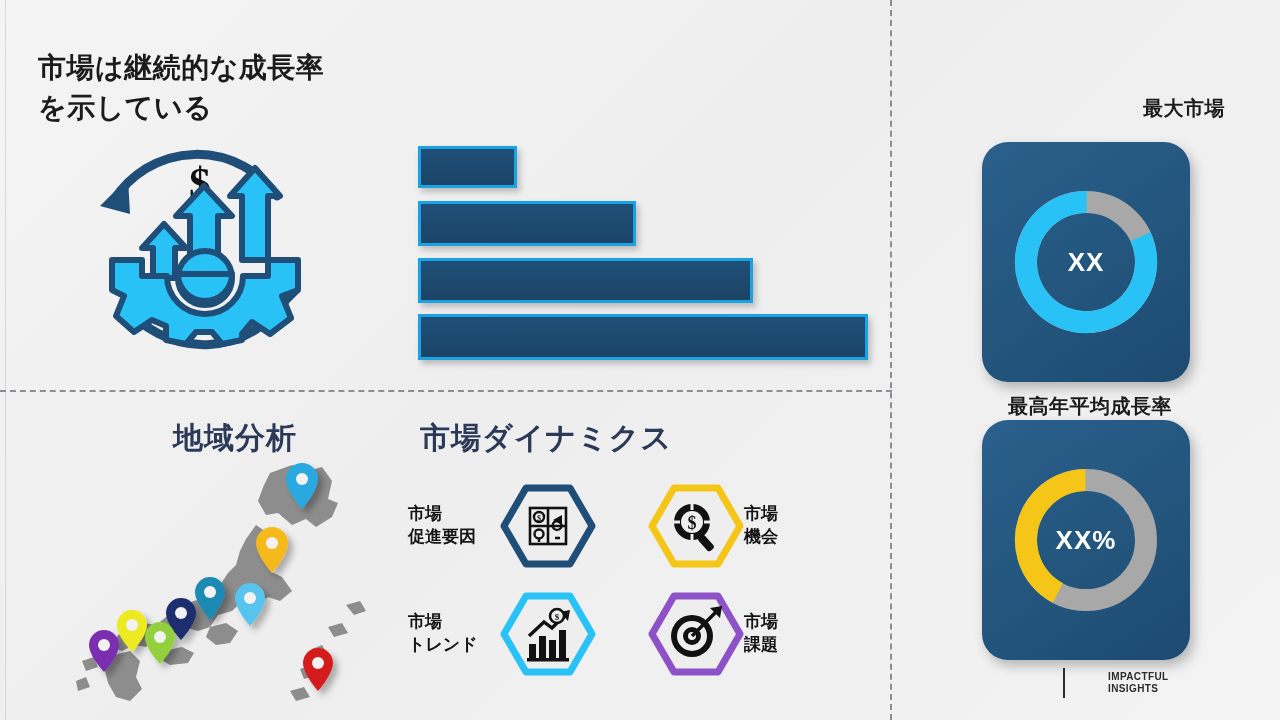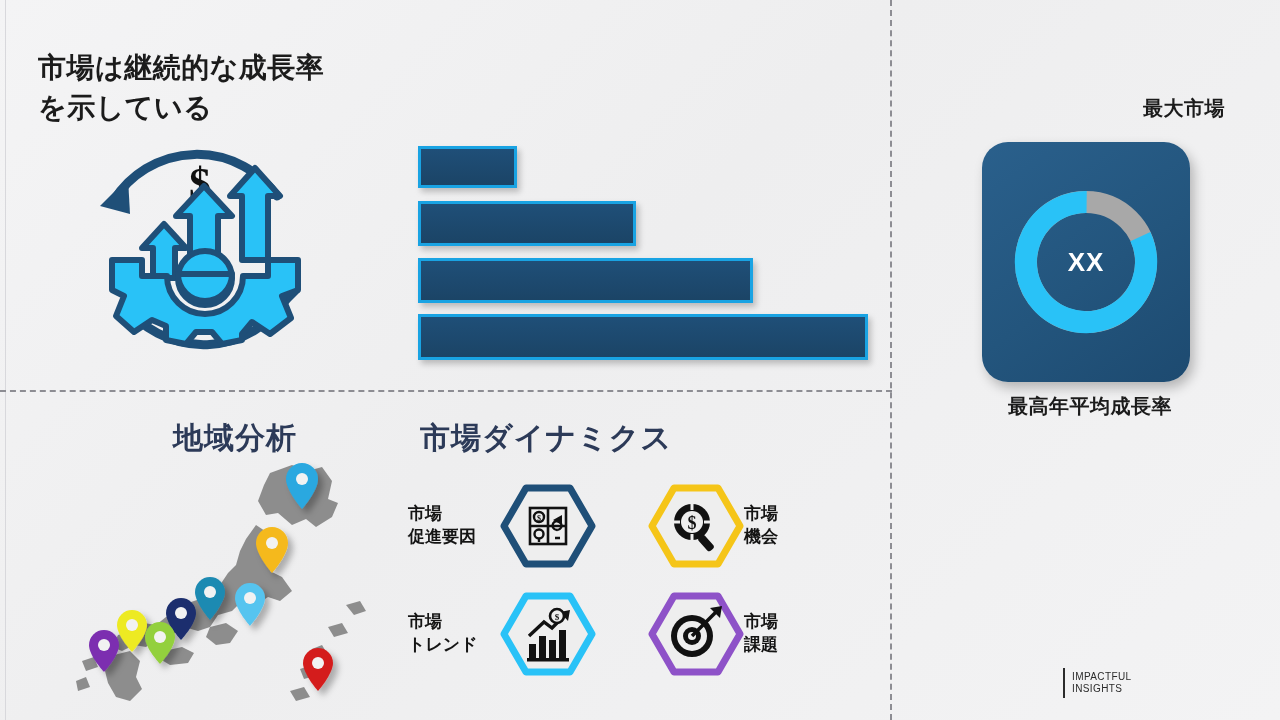--- a/index.html
+++ b/index.html
@@ -215,24 +215,25 @@
   }
   #logo-bar {
     width: 2px;
     height: 30px;
     background: #2b2b2b;
     margin: 0 7px 0 3px;
   }
   #logo-tag {
     color: #2b2b2b;
     font-size: 10px;
-    font-weight: normal;
+    font-weight: bold;
     line-height: 1.25;
     letter-spacing: 0.4px;
     white-space: pre-line;
+    margin-left: 36px;
   }
 </style>
 </head>
 <body>
 
 <div id="slide">
 
   <div class="edge-left"></div>
   <div class="divider-v"></div>
   <div class="divider-h"></div>
@@ -287,20 +288,29 @@
       <g transform="rotate(-90 80 80)">
         <circle cx="80" cy="80" r="60" fill="none" stroke="#a8a8a8" stroke-width="22"></circle>
         <circle cx="80" cy="80" r="60" fill="none" stroke="#29c2f7" stroke-width="22" stroke-dasharray="309.1 377.0" stroke-dashoffset="0" transform="rotate(65 80 80)"></circle>
       </g>
     </svg>
     <div class="donut-label">XX</div>
   </div>
 
   <div class="h-dark" id="donut2-title">最高年平均成長率</div>
 
+  <div class="donut-card" id="donut-card-2">
+    <svg class="donut-svg" width="160" height="160" viewBox="0 0 160 160">
+      <g transform="rotate(-90 80 80)">
+        <circle cx="80" cy="80" r="60" fill="none" stroke="#a8a8a8" stroke-width="22"></circle>
+        <circle cx="80" cy="80" r="60" fill="none" stroke="#f5c518" stroke-width="22" stroke-dasharray="158.3 377.0" stroke-dashoffset="0" transform="rotate(-152 80 80)"></circle>
+      </g>
+    </svg>
+    <div class="donut-label">XX%</div>
+  </div>
 
   <div class="h-navy" id="region-title">地域分析</div>
 
   <div id="japan-map">
     <svg viewBox="0 0 330 255" width="330" height="255">
       <defs>
         <filter id="pinshadow" x="-60%" y="-60%" width="240%" height="240%">
           <feDropShadow dx="5" dy="5" stdDeviation="3" flood-color="#000" flood-opacity="0.28"></feDropShadow>
         </filter>
       </defs>

